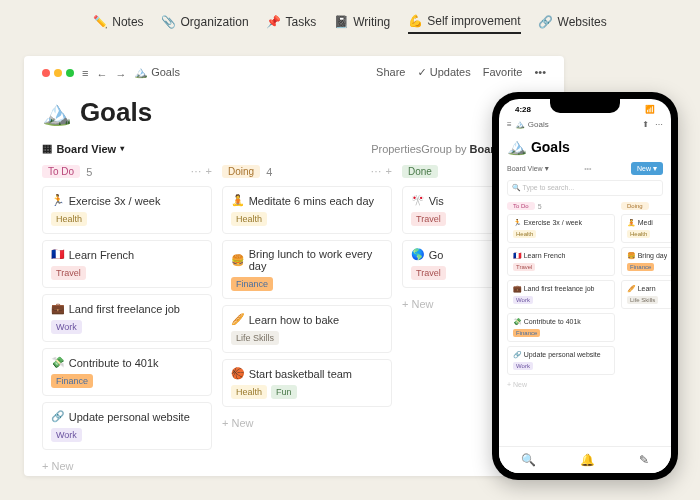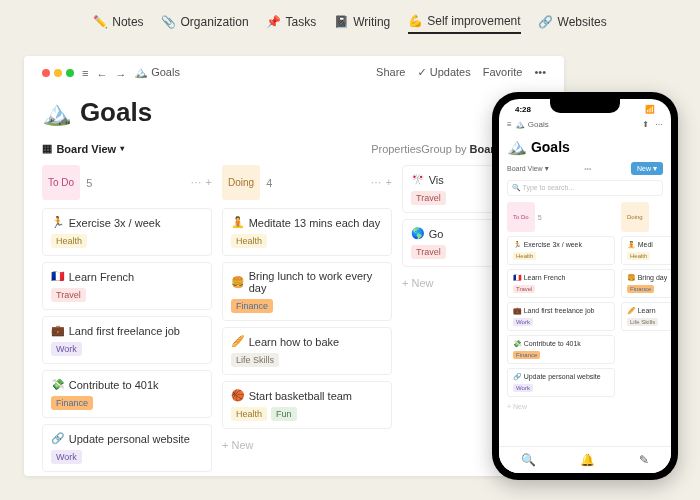--- a/index.html
+++ b/index.html
@@ -16,21 +16,21 @@
 .title-row{display:flex;align-items:center;gap:8px;margin:18px 0 14px}
 .title-emoji{font-size:24px}
 .title-text{font-size:26px;font-weight:700;color:#222}
 .view-row{display:flex;align-items:center;font-size:11px;color:#555;margin-bottom:10px}
 .view-left{display:flex;align-items:center;gap:4px;font-weight:600;color:#222}
 .view-right{margin-left:auto;display:flex;gap:0;color:#888}
 .view-right span b{color:#333;font-weight:600}
 .board{display:flex;gap:10px}
 .col{flex:0 0 170px}
 .col-hd{display:flex;align-items:center;gap:6px;font-size:11px;margin-bottom:8px;color:#888}
-.col-label{padding:12px 6px;border-radius:3px;font-size:10px}
+.col-label{padding:1px 6px;border-radius:3px;font-size:10px}
 .l-todo{background:#fde8ef;color:#b8467a}
 .l-doing{background:#fdf1dc;color:#a8742e}
 .l-done{background:#e3f0e3;color:#4a7a4a}
 .col-acts{margin-left:auto;color:#bbb;display:flex;gap:4px}
 .card{border:1px solid #eee;border-radius:4px;padding:7px 8px;margin-bottom:6px;font-size:11px;background:#fff}
 .card-title{display:flex;align-items:center;gap:4px;color:#333;margin-bottom:5px}
 .badges{display:flex;gap:4px}
 .badge{font-size:9px;padding:2px 5px;border-radius:3px}
 .b-health{background:#fdf4dc;color:#9a7b2e}
 .b-travel{background:#fbe5e5;color:#a85050}
@@ -191,21 +191,21 @@
           <span class="col-label l-doing">Doing</span>
           <span>4</span>
           <span class="col-acts">
             <span>⋯</span>
             <span>+</span>
           </span>
         </div>
         <div class="card">
           <div class="card-title">
             <span>🧘</span>
-            <span>Meditate 13 mins each day</span>
+            <span>Meditate 6 mins each day</span>
           </div>
           <div class="badges">
             <span class="badge b-health">Health</span>
           </div>
         </div>
         <div class="card">
           <div class="card-title">
             <span>🍔</span>
             <span>Bring lunch to work every day</span>
           </div>
@@ -228,20 +228,26 @@
             <span>Start basketball team</span>
           </div>
           <div class="badges">
             <span class="badge b-health">Health</span>
             <span class="badge b-fun">Fun</span>
           </div>
         </div>
         <div class="new-btn">+ New</div>
       </div>
       <div class="col">
+        <div class="col-hd">
+          <span class="col-label l-done">Done</span>
+          <span class="col-acts">
+            <span>⋯</span>
+          </span>
+        </div>
         <div class="card">
           <div class="card-title">
             <span>🎌</span>
             <span>Vis</span>
           </div>
           <div class="badges">
             <span class="badge b-travel">Travel</span>
           </div>
         </div>
         <div class="card">

